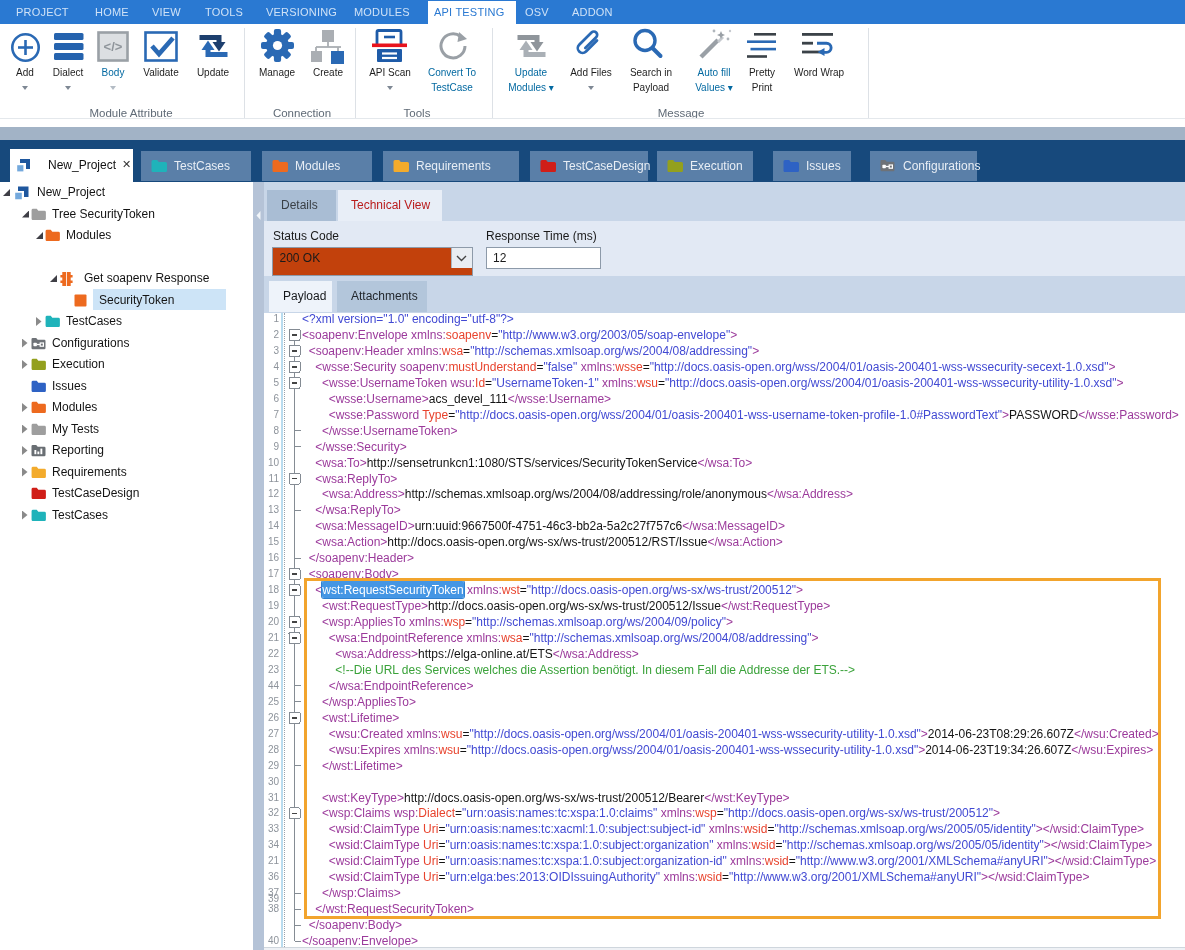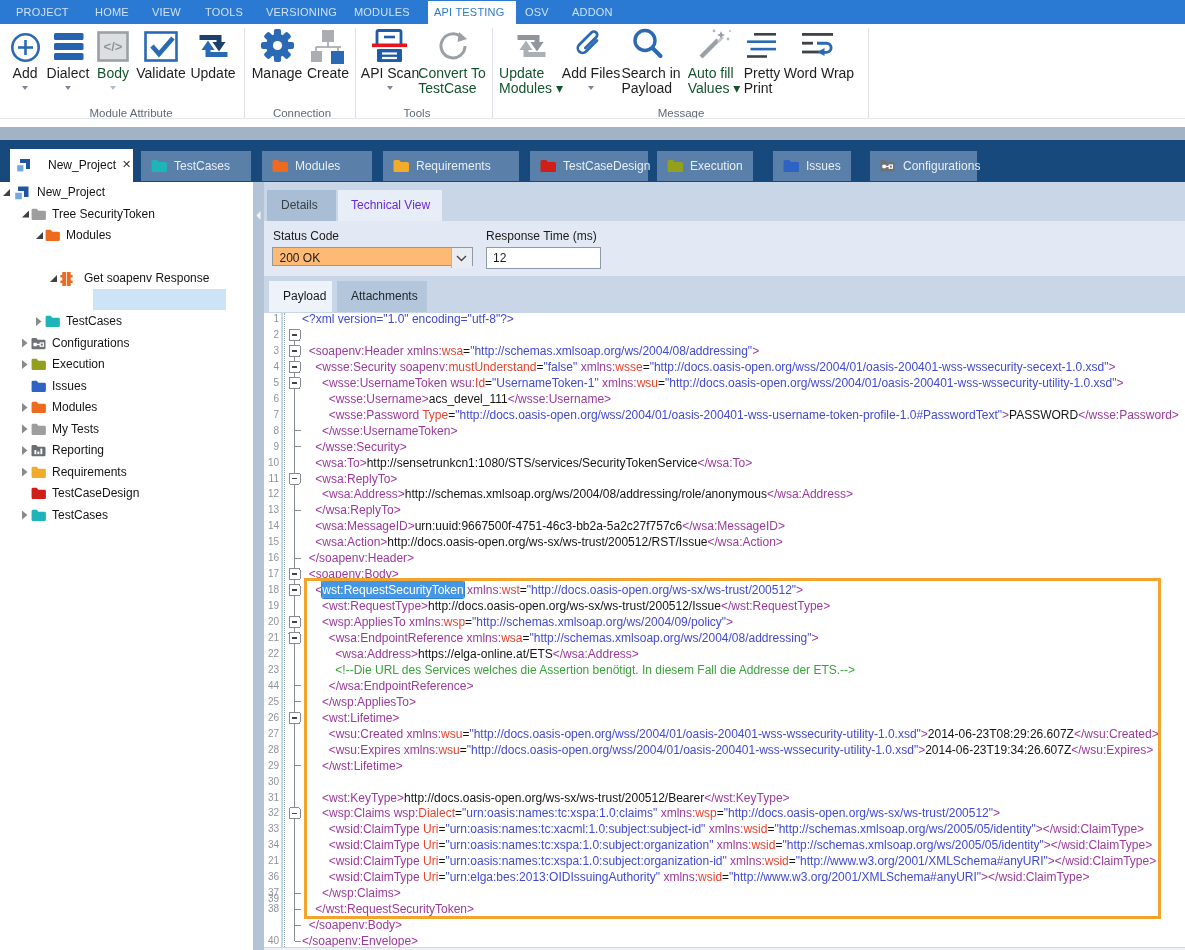--- a/index.html
+++ b/index.html
@@ -3,22 +3,22 @@
 *{margin:0;padding:0;box-sizing:border-box}
 html,body{width:1185px;height:950px;overflow:hidden;background:#fff;font-family:"Liberation Sans",sans-serif}
 .ab{position:absolute}
 
 #menubar{position:absolute;left:0;top:0;width:1185px;height:24px;background:#2a79d2}
 #menubar span{position:absolute;top:6px;font-size:11px;color:#cfe2f7;letter-spacing:.2px}
 #apitab{position:absolute;left:428px;top:1px;width:88px;height:23px;background:#fff}
 #menubar span.sel{color:#2a79d2}
 
 #ribbon{position:absolute;left:0;top:24px;width:1185px;height:103px;background:#fff}
-.rlbl{position:absolute;font-size:14px;color:#1e1e1e;text-align:left;line-height:14.5px;white-space:nowrap;transform:translateX(-50%)}
-.rlbl.dis{color:#14532d}
+.rlbl{position:absolute;font-size:10px;color:#1e1e1e;text-align:center;line-height:14.5px;white-space:nowrap;transform:translateX(-50%)}
+.rlbl.dis{color:#0369a1}
 .glbl{position:absolute;top:83px;font-size:11.5px;color:#5f6a76;transform:translateX(-50%);white-space:nowrap}
 .rsep{position:absolute;top:4px;width:1px;height:90px;background:#dde1e6}
 .drop{position:absolute;width:0;height:0;border-left:3.5px solid transparent;border-right:3.5px solid transparent;border-top:4px solid #7e8894}
 .drop.dis{border-top-color:#b4bcc5}
 #ribbonline{position:absolute;left:0;top:118px;width:1185px;height:1px;background:#e4e8ec}
 
 #grayband{position:absolute;left:0;top:127px;width:1185px;height:13px;background:#a2b3c6}
 #navyband{position:absolute;left:0;top:140px;width:1185px;height:42px;background:#17497c}
 .dtab{position:absolute;top:151px;height:30px;background:#5a7fa8;color:#e8eef5;font-size:12px}
 .dtab .txt{position:absolute;left:33px;top:8px;white-space:nowrap}
@@ -34,24 +34,24 @@
 .exp{position:absolute;width:7px;height:7px;background:#3f3f46;clip-path:polygon(100% 0,100% 100%,0 100%)}
 .col{position:absolute;width:5.5px;height:9px;background:#8a8a8a;clip-path:polygon(0 0,100% 50%,0 100%)}
 #treesel{position:absolute;left:93px;top:107px;width:133px;height:21px;background:#cde4f7}
 
 #splitter{position:absolute;left:253px;top:182px;width:11px;height:768px;background:#b5c3d7}
 #rpanel{position:absolute;left:264px;top:182px;width:921px;height:768px;background:#c8d6e8}
 .ptab{position:absolute;font-size:12px}
 #tabdetails{left:267px;top:190px;width:69px;height:31px;background:#a9bdd4}
 #tabdetails span{position:absolute;left:14px;top:8px;color:#3a4046}
 #tabtech{left:338px;top:190px;width:104px;height:31px;background:#e8eef7}
-#tabtech span{position:absolute;left:13px;top:8px;color:#6d28d9}
+#tabtech span{position:absolute;left:13px;top:8px;color:#b91c1c}
 #formarea{position:absolute;left:264px;top:221px;width:921px;height:55px;background:#e2e9f4}
 #formarea .flbl{position:absolute;top:8px;font-size:12px;color:#1a1a1a}
-#combo{position:absolute;left:7.5px;top:26px;width:201px;height:19px;background:#fdba74;border:1px solid #8d9aa9}
+#combo{position:absolute;left:7.5px;top:26px;width:201px;height:29px;background:#c2410c;border:1px solid #8d9aa9}
 #combo .val{position:absolute;left:7px;top:3px;font-size:12px;color:#1a1a1a}
 #combo .btn{position:absolute;right:0;top:0;width:21px;height:19.5px;background:#e9edf2;border-left:1px solid #aab6c2}
 #rtime{position:absolute;left:222px;top:26px;width:115px;height:21.5px;background:#fff;border:1px solid #8d9aa9}
 #rtime span{position:absolute;left:6px;top:3px;font-size:12px;color:#1a1a1a}
 #tabpayload{left:269px;top:281px;width:63px;height:31px;background:#eef3fa}
 #tabpayload span{position:absolute;left:14px;top:8px;color:#16181b}
 #tabattach{left:337px;top:281px;width:90px;height:31px;background:#b3c6db}
 #tabattach span{position:absolute;left:14px;top:8px;color:#23282e}
 
 #code{position:absolute;left:264px;top:313px;width:921px;height:635px;background:#fff;overflow:hidden}
@@ -296,20 +296,28 @@
 <div class="trow" style="top:86.0px">
       <span class="exp" style="left:50px;top:7px"></span>
       <span class="ab" style="left:60px;top:4px">
         <svg width="13" height="14" viewBox="0 0 13 14">
           <path d="M2.3 0 H6.1 V14 H2.3 V11 H0.4 V8.6 H2.3 V5.4 H0.4 V3 H2.3 Z" fill="#ed6a1f"></path>
           <path d="M10.7 0 H6.9 V14 H10.7 V11 H12.6 V8.6 H10.7 V5.4 H12.6 V3 H10.7 Z" fill="#ed6a1f"></path>
         </svg>
       </span>
       <span class="lbl" style="left:84px">Get soapenv Response</span>
     </div>
+<div class="trow" style="top:107.5px">
+      <span class="ab" style="left:74px;top:4px">
+        <svg width="13" height="13">
+          <rect x="0.5" y="0.5" width="12" height="12" rx="1" fill="#ed6a1f"></rect>
+        </svg>
+      </span>
+      <span class="lbl" style="left:99px">SecurityToken</span>
+    </div>
 <div class="trow" style="top:129.0px">
       <span class="col" style="left:36px;top:6px"></span>
       <span class="ab" style="left:45px;top:4px">
         <svg width="15" height="12" viewBox="0 0 16 13">
           <path d="M0.5 2.5 q0-1.6 1.6-1.6 h4 l1.7 2.1 h6.6 q1.6 0 1.6 1.6 v6.9 q0 1.6 -1.6 1.6 h-12.3 q-1.6 0 -1.6 -1.6 z" fill="#1fb3ba"></path>
         </svg>
       </span>
       <span class="lbl" style="left:66px">TestCases</span>
     </div>
 <div class="trow" style="top:150.5px">
@@ -428,20 +436,21 @@
   </div>
 <div class="ptab ab" id="tabattach">
     <span>Attachments</span>
   </div>
 
 <div id="code">
 <div id="trackline"></div>
 <div id="dotline"></div>
 <div class="cl" style="top:-2.0px;left:38.0px"><span class="s">&lt;?xml version="1.0" encoding="utf-8"?&gt;</span></div>
 <div class="ln" style="top:-2.0px">1</div>
+<div class="cl" style="top:13.9px;left:38.0px"><span class="t">&lt;soapenv:Envelope xmlns:</span><span class="a">soapenv</span><span class="k">=</span><span class="s">"http://www.w3.org/2003/05/soap-envelope"</span><span class="t">&gt;</span></div>
 <div class="ln" style="top:13.9px">2</div>
 <div class="cl" style="top:29.9px;left:44.7px"><span class="t">&lt;soapenv:Header xmlns:</span><span class="a">wsa</span><span class="k">=</span><span class="s">"http://schemas.xmlsoap.org/ws/2004/08/addressing"</span><span class="t">&gt;</span></div>
 <div class="ln" style="top:29.9px">3</div>
 <div class="cl" style="top:45.8px;left:51.3px"><span class="t">&lt;wsse:Security soapenv:</span><span class="a">mustUnderstand</span><span class="k">=</span><span class="s">"false"</span><span class="t"> xmlns:</span><span class="a">wsse</span><span class="k">=</span><span class="s">"http://docs.oasis-open.org/wss/2004/01/oasis-200401-wss-wssecurity-secext-1.0.xsd"</span><span class="t">&gt;</span></div>
 <div class="ln" style="top:45.8px">4</div>
 <div class="cl" style="top:61.8px;left:58.0px"><span class="t">&lt;wsse:UsernameToken wsu:</span><span class="a">Id</span><span class="k">=</span><span class="s">"UsernameToken-1"</span><span class="t"> xmlns:</span><span class="a">wsu</span><span class="k">=</span><span class="s">"http://docs.oasis-open.org/wss/2004/01/oasis-200401-wss-wssecurity-utility-1.0.xsd"</span><span class="t">&gt;</span></div>
 <div class="ln" style="top:61.8px">5</div>
 <div class="cl" style="top:77.8px;left:64.7px"><span class="t">&lt;wsse:Username&gt;</span><span class="k">acs_devel_111</span><span class="t">&lt;/wsse:Username&gt;</span></div>
 <div class="ln" style="top:77.8px">6</div>
 <div class="cl" style="top:93.7px;left:64.7px"><span class="t">&lt;wsse:Password </span><span class="a">Type</span><span class="k">=</span><span class="s">"http://docs.oasis-open.org/wss/2004/01/oasis-200401-wss-username-token-profile-1.0#PasswordText"</span><span class="t">&gt;</span><span class="k">PASSWORD</span><span class="t">&lt;/wsse:Password&gt;</span></div>

